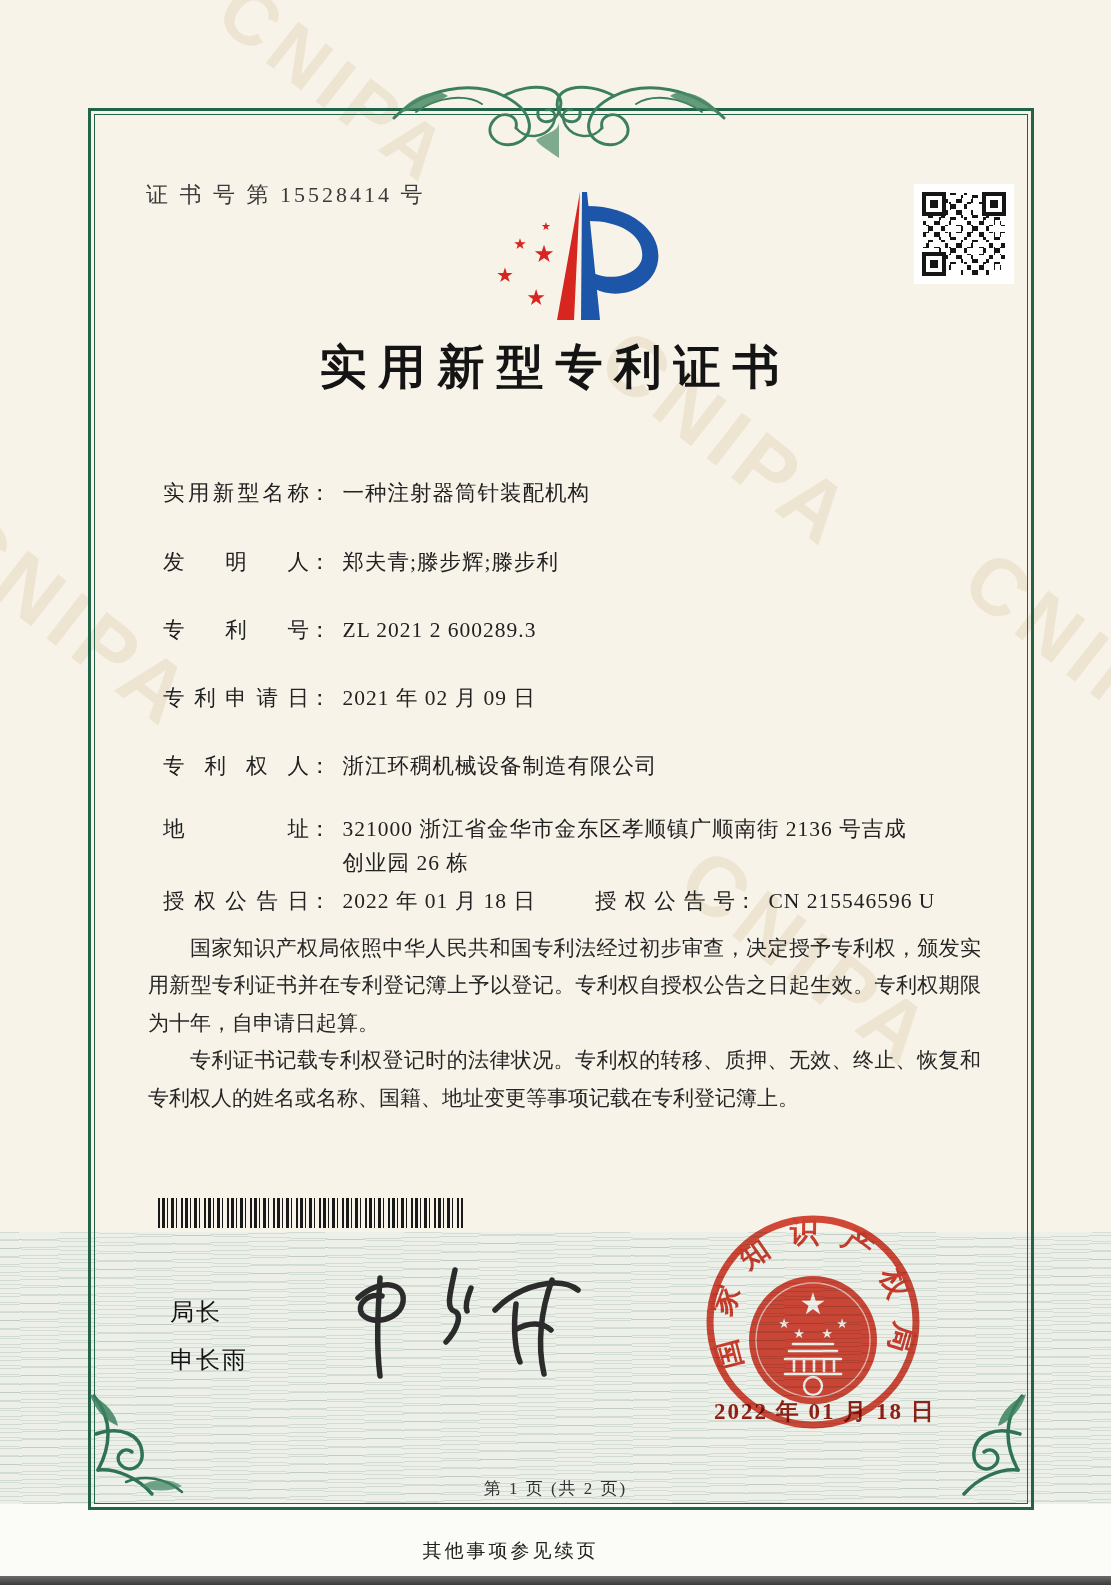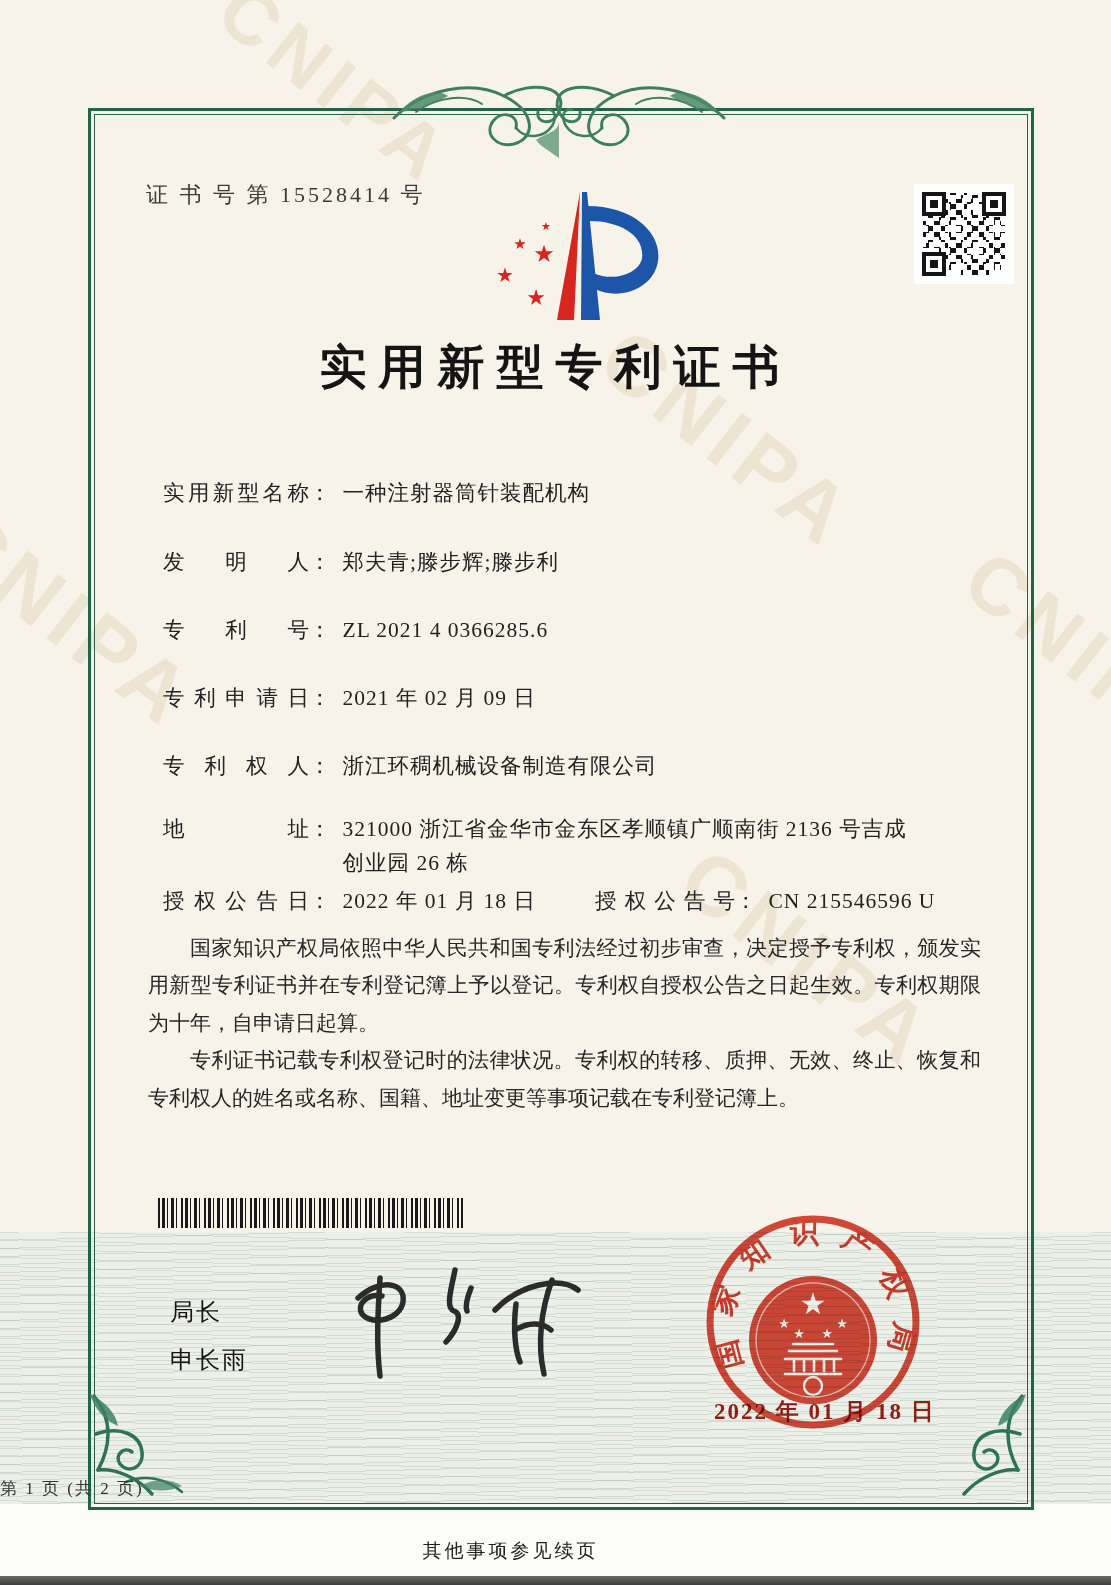--- a/index.html
+++ b/index.html
@@ -53,21 +53,21 @@
       #191919 0 2px,transparent 2px 4px,#191919 4px 7px,transparent 7px 9px,
       #191919 9px 10px,transparent 10px 13px,#191919 13px 16px,transparent 16px 18px,
       #191919 18px 19px,transparent 19px 23px);}
   
   .signer{left:170px;top:1288px;font-size:24px;line-height:2.0;color:#141414;letter-spacing:2px;}
   
   .seal{left:690px;top:1198px;width:250px;height:250px;mix-blend-mode:multiply;opacity:.92;}
   .seal-date{left:714px;top:1396px;font-size:23px;color:#9c2318;letter-spacing:2px;
              mix-blend-mode:multiply;font-weight:bold;}
   
-  .pageno{left:0;top:1477px;width:1111px;text-align:left;font-size:17px;letter-spacing:2px;color:#333;}
+  .pageno{left:0;top:1477px;width:1111px;text-align:center;font-size:17px;letter-spacing:2px;color:#333;}
   .note{left:0;top:1538px;width:1021px;text-align:center;font-size:19px;letter-spacing:3px;color:#222;}
   .corner-r{transform:scaleX(-1);}
 </style>
 </head>
 <body>
 
 <div class="page">
 
   <span class="abs wm" style="left:200px;top:40px;font-size:76px;">CNIPA</span>
   <span class="abs wm" style="left:580px;top:390px;font-size:84px;">CNIPA</span>
@@ -147,21 +147,21 @@
 
   <div class="abs title">实用新型专利证书</div>
 
   <div class="abs frow" style="top:545px">
     <span class="flabel">发明人</span><span class="fcolon">：</span><span class="fval">郑夫青;滕步辉;滕步利</span>
   </div>
   <div class="abs frow" style="top:476px">
     <span class="flabel">实用新型名称</span><span class="fcolon">：</span><span class="fval">一种注射器筒针装配机构</span>
   </div>
   <div class="abs frow" style="top:613px">
-    <span class="flabel">专利号</span><span class="fcolon">：</span><span class="fval">ZL 2021 4 0366285.6</span>
+    <span class="flabel">专利号</span><span class="fcolon">：</span><span class="fval">ZL 2021 2 600289.3</span>
   </div>
   <div class="abs frow" style="top:681px">
     <span class="flabel">专利申请日</span><span class="fcolon">：</span><span class="fval">2021 年 02 月 09 日</span>
   </div>
   <div class="abs frow" style="top:749px">
     <span class="flabel">专利权人</span><span class="fcolon">：</span><span class="fval">浙江环稠机械设备制造有限公司</span>
   </div>
   <div class="abs frow" style="top:812px">
     <span class="flabel">地址</span><span class="fcolon">：</span><span class="fval">321000 浙江省金华市金东区孝顺镇广顺南街 2136 号吉成
 创业园 26 栋</span>

